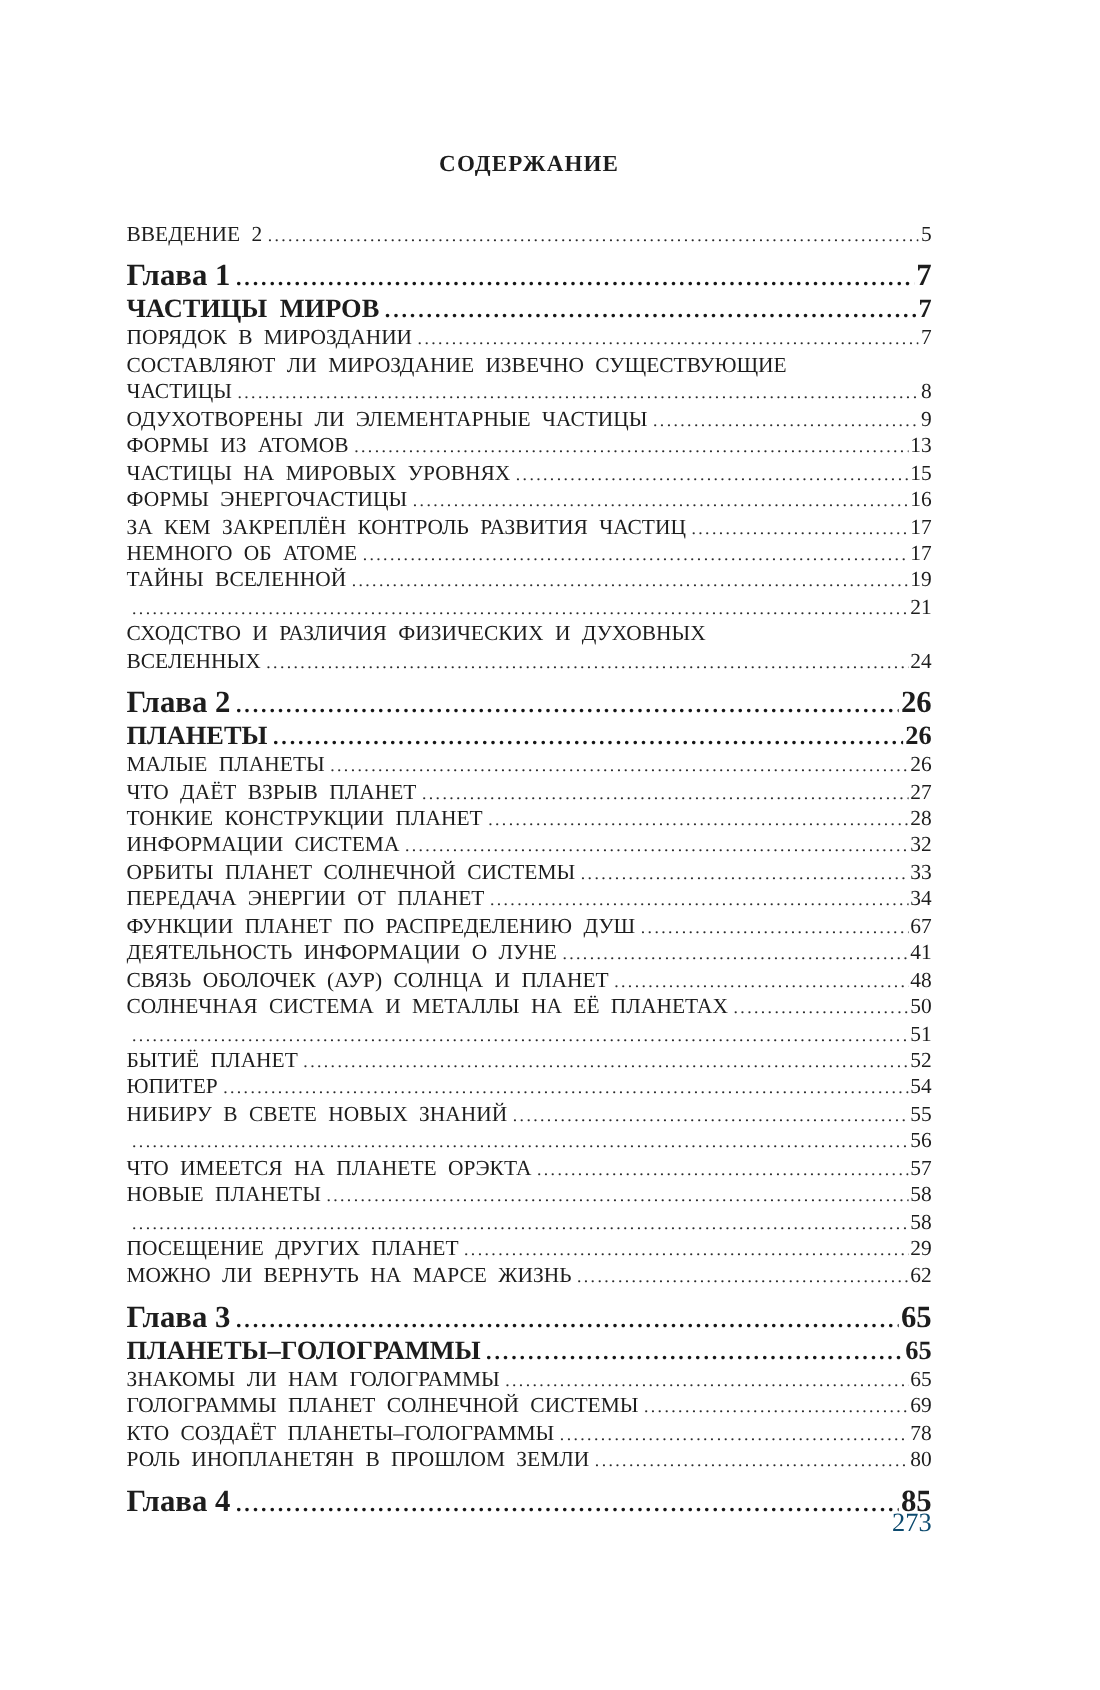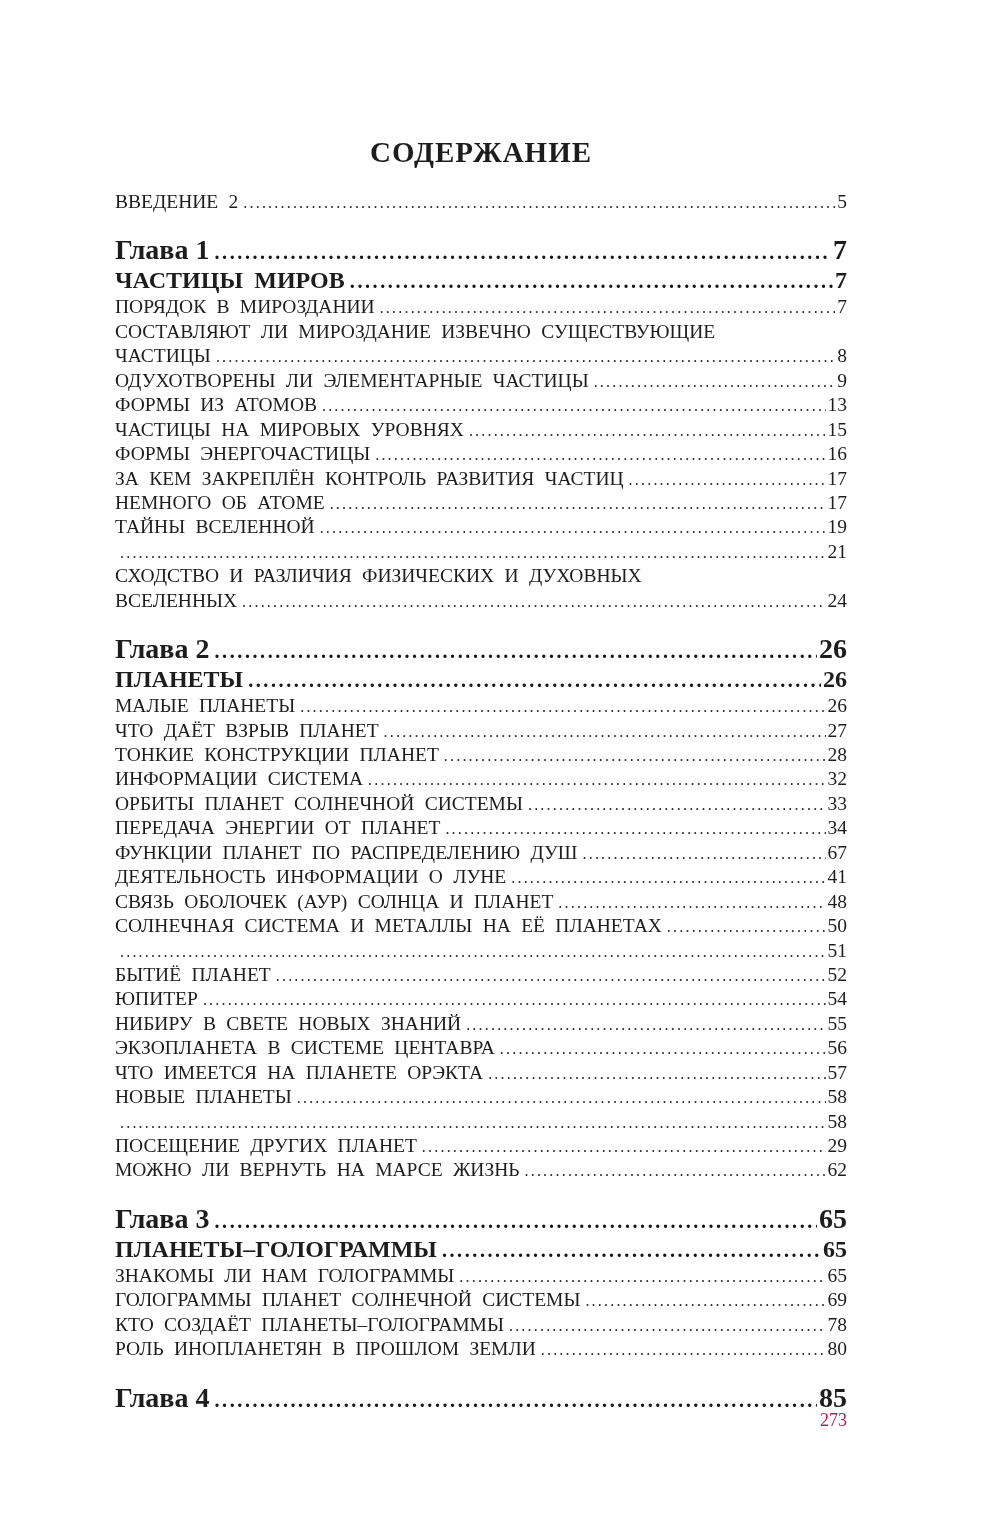--- a/index.html
+++ b/index.html
@@ -15,47 +15,47 @@
     font-family: "Liberation Serif", "DejaVu Serif", serif;
     color: #1d1d1d;
     overflow: hidden;
   }
   .doc-title {
     position: absolute;
     top: 136px;
     left: 115px;
     width: 732px;
     text-align: center;
-    font-size: 29px;
+    font-size: 21px;
     font-weight: bold;
     letter-spacing: 1px;
   }
   .toc {
     position: absolute;
-    top: 190px;
+    top: 202px;
     left: 115px;
     width: 732px;
   }
   .toc-row {
     display: flex;
     align-items: baseline;
     overflow: hidden;
   }
   .toc-row.type-item {
     font-size: 19.5px;
     height: 24.45px;
     line-height: 24.45px;
     word-spacing: 0.28em;
   }
   .toc-row.type-chapter {
     font-size: 28px;
     font-weight: bold;
     height: 32px;
     line-height: 32px;
-    margin-top: 20px;
+    margin-top: 9px;
   }
   .toc-row.type-section {
     font-size: 24px;
     font-weight: bold;
     height: 29px;
     line-height: 29px;
     word-spacing: 0.22em;
   }
   .toc-label {
     white-space: nowrap;
@@ -80,24 +80,24 @@
     font-weight: bold;
     color: #151515;
   }
   .toc-page {
     flex: 0 0 auto;
     white-space: nowrap;
     text-align: right;
   }
   .page-number {
     position: absolute;
-    top: 1410px;
+    top: 1372px;
     right: 153px;
-    font-size: 18px;
-    color: #be185d;
+    font-size: 24px;
+    color: #0c4a6e;
   }
 </style>
 </head>
 <body>
 
 <div class="page">
   <div class="doc-title">СОДЕРЖАНИЕ</div>
 
   <div class="toc" id="toc-list">
       <div class="toc-row type-item">
@@ -248,21 +248,20 @@
         <span class="toc-label">ЮПИТЕР</span>
         <span class="toc-leader">............................................................................................................................................................................................................................</span>
         <span class="toc-page">54</span>
       </div>
       <div class="toc-row type-item">
         <span class="toc-label">НИБИРУ В СВЕТЕ НОВЫХ ЗНАНИЙ</span>
         <span class="toc-leader">............................................................................................................................................................................................................................</span>
         <span class="toc-page">55</span>
       </div>
       <div class="toc-row type-item">
-        <span class="toc-label">ЭКЗОПЛАНЕТА В СИСТЕМЕ ЦЕНТАВРА</span>
         <span class="toc-leader">............................................................................................................................................................................................................................</span>
         <span class="toc-page">56</span>
       </div>
       <div class="toc-row type-item">
         <span class="toc-label">ЧТО ИМЕЕТСЯ НА ПЛАНЕТЕ ОРЭКТА</span>
         <span class="toc-leader">............................................................................................................................................................................................................................</span>
         <span class="toc-page">57</span>
       </div>
       <div class="toc-row type-item">
         <span class="toc-label">НОВЫЕ ПЛАНЕТЫ</span>

